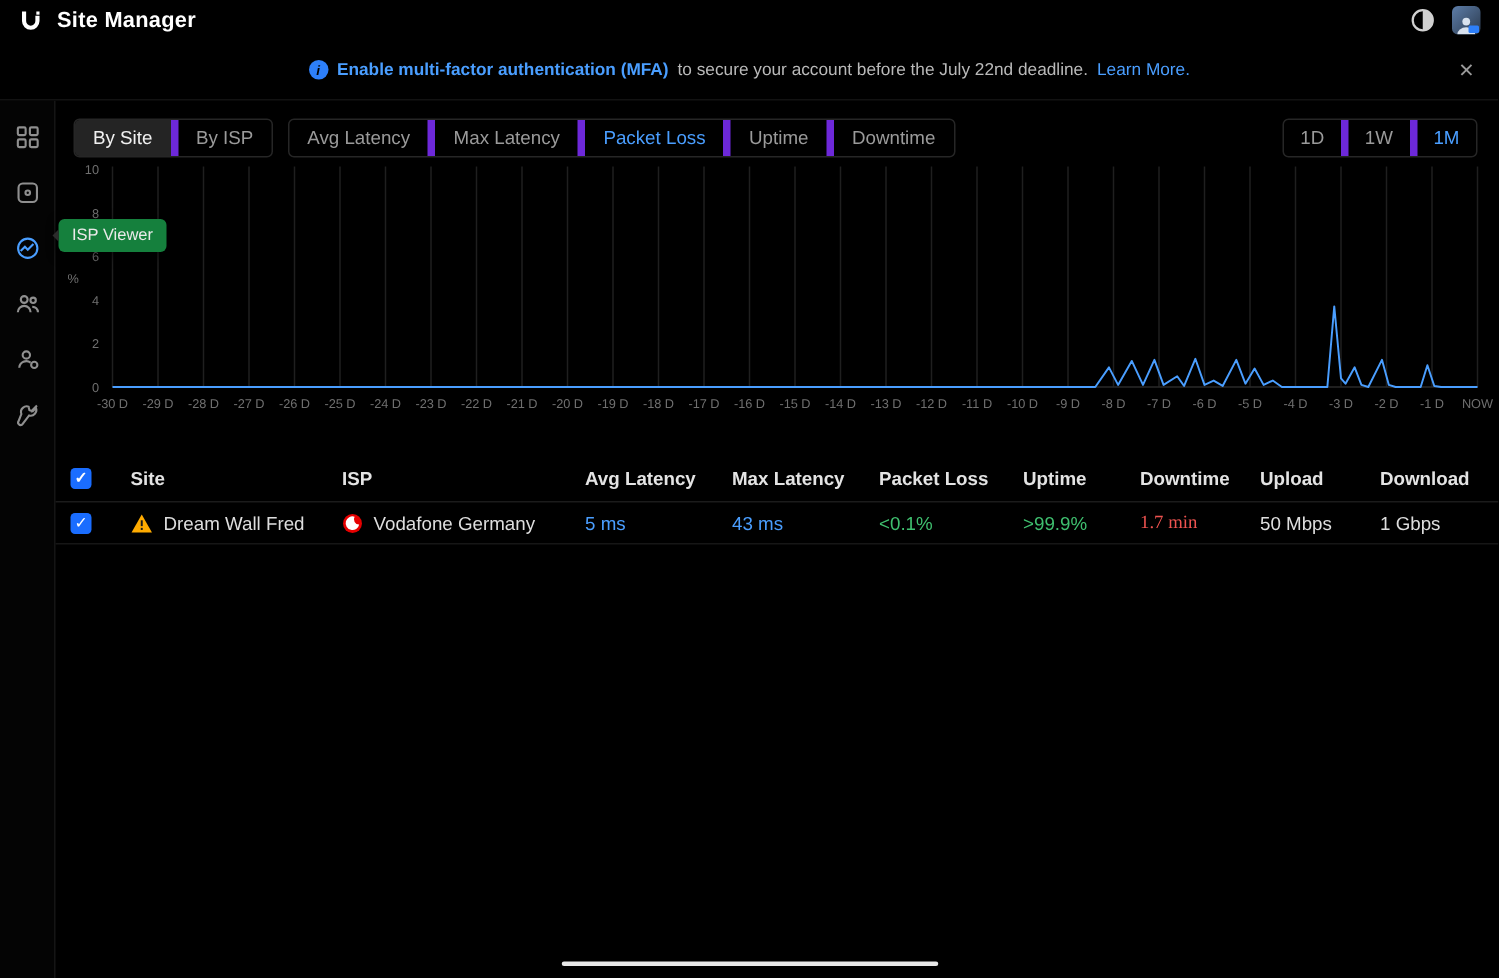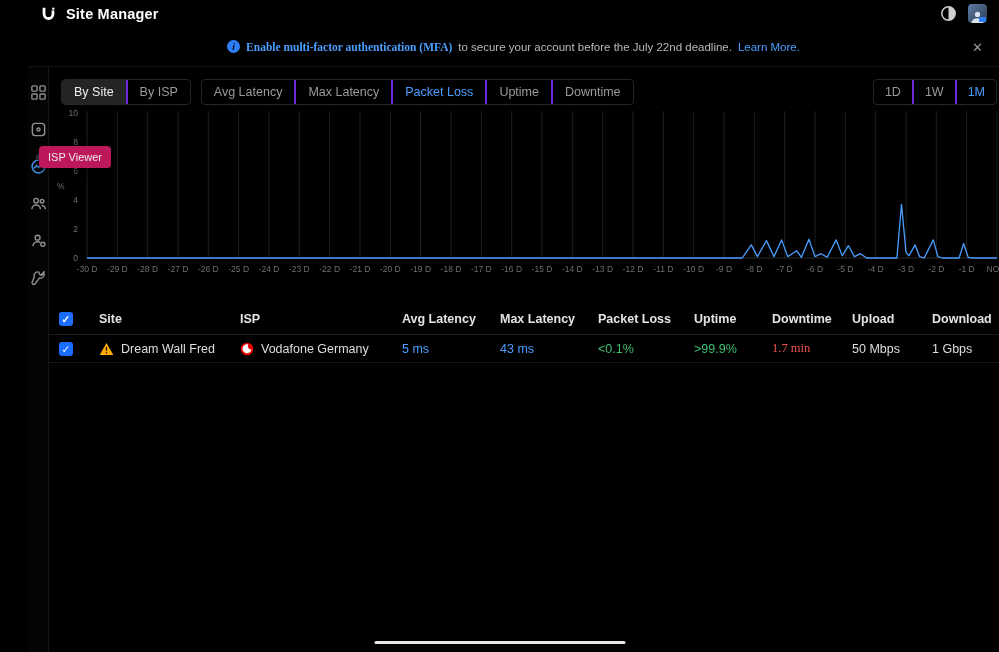--- a/index.html
+++ b/index.html
@@ -1,54 +1,54 @@
 <!DOCTYPE html>
 <html><head>
 <meta charset="utf-8">
 <style>
   * { margin:0; padding:0; box-sizing:border-box; }
   html,body { width:999px; height:652px; background:#000; overflow:hidden;
     font-family:"Liberation Sans", sans-serif; }
-  .app { position:relative; width:999px; height:652px; background:#000;padding-left:28px; }
+  .app { position:relative; width:999px; height:652px; background:#000; }
 
   
   .topbar { height:27px; display:flex; align-items:center; padding:0 12px; background:#000; }
   .logo { width:17px; height:17px; display:flex; align-items:center; }
   .app-title { color:#fff; font-size:14.5px; font-weight:bold; margin-left:9px; letter-spacing:.2px; }
   .topbar-right { margin-left:auto; display:flex; align-items:center; gap:11px; }
   .theme-toggle { width:17px; height:17px; cursor:pointer; }
   .avatar { width:19px; height:19px; border-radius:4px; background:linear-gradient(135deg,#5d7da8,#2b3a4e);
     position:relative; display:flex; align-items:flex-end; justify-content:center; overflow:hidden; cursor:pointer; }
   .avatar svg { display:block; }
   .avatar .badge { position:absolute; right:1px; bottom:1px; width:7px; height:5px; background:#2d7ff9; border-radius:1px; }
 
   
   .banner { height:40px; display:flex; align-items:center; justify-content:center; gap:6px;
     background:#000; position:relative; font-size:11.5px; color:#b9b9b9; border-bottom:1px solid #121212; }
   .info-icon { width:13px; height:13px; border-radius:50%; background:#2d7ff9; color:#000;
     display:flex; align-items:center; justify-content:center; font-size:9px; font-weight:bold; font-style:italic; }
-  .banner-bold { color:#4a9eff; font-weight:bold;font-family:Liberation Serif, serif; }
+  .banner-bold { color:#4a9eff; font-weight:bold; }
   .banner-link { color:#4a9eff; font-weight:normal; cursor:pointer; }
   .banner-close { position:absolute; right:16px; top:50%; transform:translateY(-50%); color:#9a9a9a;
     font-size:13px; cursor:pointer; line-height:1; }
 
   
   .content-row { display:flex; height:585px; }
   .sidebar { width:37px; background:#040404; border-right:1px solid #151515;
     display:flex; flex-direction:column; align-items:center; padding-top:17px; gap:17px; }
   .side-item { width:20px; height:20px; display:flex; align-items:center; justify-content:center; cursor:pointer; }
   .side-item svg { stroke:#8f8f8f; }
   .side-item.active svg { stroke:#4a9eff; }
   .main { flex:1; position:relative; padding-top:12px; }
 
   
   .tabs-row { display:flex; align-items:center; margin:0 12px; gap:10px; font-size:12.5px; }
   .seg { display:flex; border:1px solid #262626; border-radius:4px; overflow:hidden; }
   .tab { padding:5px 12px; color:#9a9a9a; cursor:pointer; white-space:nowrap; }
-  .seg .tab + .tab { border-left:2px solid #6d28d9; }
+  .seg .tab + .tab { border-left:5px solid #6d28d9; }
   .tab.sel-bg { background:#242424; color:#f0f0f0; }
   .tab.sel-blue { color:#4a9eff; }
   .range-seg { margin-left:auto; margin-right:2px; }
   .range-seg .tab { padding:5px 11px;text-align:center; }
 
   
   .chart-wrap { margin-top:2px; }
   #chart-svg { display:block; }
 
   
@@ -58,21 +58,21 @@
   .thead { height:32px; color:#e3e3e3; font-size:12.5px; font-weight:bold; border-bottom:1px solid #1b1b1b; }
   .tbody-row { height:28px; font-size:12.5px; color:#dedede; border-bottom:1px solid #161616; cursor:pointer; }
   .cell { display:flex; align-items:center; gap:7px; }
   .checkbox { width:14px; height:14px; border-radius:3px; background:#1a6dff; color:#fff;
     display:flex; align-items:center; justify-content:center; font-size:10.5px; cursor:pointer; }
   .c-blue { color:#4a9eff; } .c-green { color:#3fbf6f; } .c-red { color:#ef5350;font-family:Liberation Serif, serif; }
   .isp-logo { width:14px; height:14px; flex:0 0 auto; }
   .warn-icon { width:15px; height:14px; flex:0 0 auto; }
 
   
-  .tooltip { position:absolute; left:39px; top:146px; background:#be185d; color:#eaeaea;
+  .tooltip { position:absolute; left:39px; top:146px; background:#15803d; color:#eaeaea;
     font-size:11px; padding:5px 9px; border-radius:4px; box-shadow:0 2px 8px rgba(0,0,0,.6); z-index:5; }
   .tooltip:before { content:""; position:absolute; left:-4px; top:7px; border-top:4px solid transparent;
     border-bottom:4px solid transparent; border-right:4px solid #2c2c2c; }
 
   
   .scroll-pill { position:absolute; bottom:8px; left:50%; transform:translateX(-50%);
     width:251px; height:3px; border-radius:2px; background:#e8e8e8; cursor:grab; }
 </style>
 </head>
 <body>

